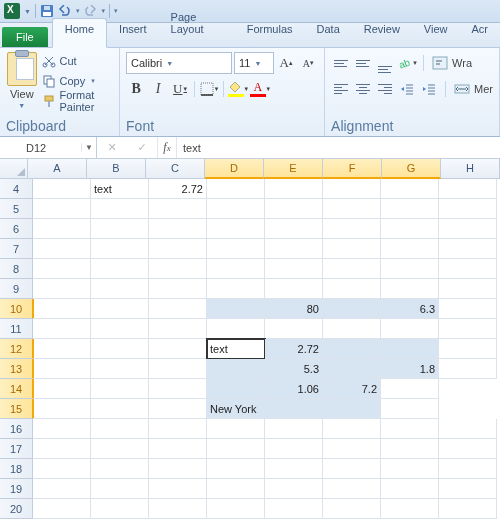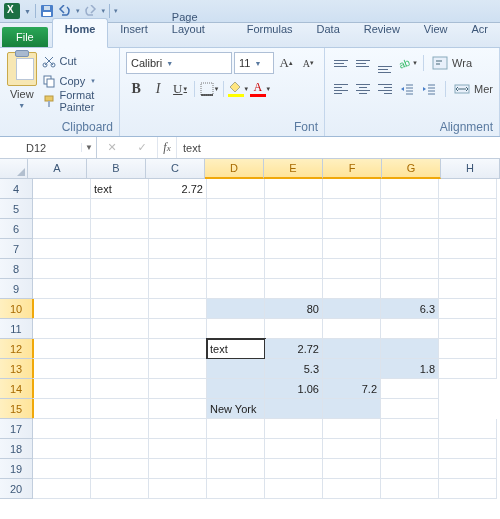--- a/index.html
+++ b/index.html
@@ -7,25 +7,25 @@
 .qat{height:22px;background:linear-gradient(#dbe8f5,#cfe0f2);display:flex;align-items:center;padding-left:4px;gap:4px;border-bottom:1px solid #a8bdd4}
 .qat .excel-logo{width:16px;height:16px;background:#1d7044;border-radius:2px;position:relative}
 .qat .excel-logo::after{content:"X";position:absolute;color:#fff;font-weight:bold;font-size:10px;left:3px;top:1px}
 .qat .sep{width:1px;height:14px;background:#9db8d6}
 .qat svg{display:block}
 .qat .dd{font-size:7px;color:#5a7aa0}
 
 .tabs{height:24px;background:linear-gradient(#e9f1fa,#dce8f5);display:flex;align-items:flex-end;padding-left:2px;border-bottom:1px solid #b6cbe3}
 .tab{padding:4px 12px 12px;color:#3b5577;cursor:pointer}
 .tab.file{background:#1a8f44;background:linear-gradient(#2aa757,#17813c);color:#fff;border-radius:2px 2px 0 0;margin-right:4px;padding:4px 14px}
-.tab.active{background:#f5faff;border:1px solid #b6cbe3;border-bottom:1px solid #f5faff;border-radius:3px 3px 0 0;color:#3b5577;font-weight:bold;margin-bottom:-1px}
+.tab.active{background:#f5faff;border:1px solid #b6cbe3;border-bottom:1px solid #f5faff;border-radius:3px 3px 0 0;color:#3b5577;font-weight:normal;margin-bottom:-1px}
 
 .ribbon{height:88px;background:linear-gradient(#f5faff,#e6eff9);border-bottom:1px solid #9fb9d6;display:flex}
 .group{border-right:1px solid #c4d6eb;display:flex;flex-direction:column;justify-content:space-between;padding:2px 6px 0}
-.group-title{text-align:right;font-size:12px;color:#5a7aa0;padding:1px 0 2px}
+.group-title{text-align:left;font-size:14px;color:#5a7aa0;padding:1px 0 2px}
 .group-body{flex:1;display:flex;align-items:flex-start;gap:4px;padding-top:2px}
 
 .paste-btn{display:flex;flex-direction:column;align-items:center;width:40px;gap:2px}
 .paste-icon{width:28px;height:32px;background:#f7e7b3;border:1px solid #c9a94a;border-radius:2px;position:relative}
 .paste-icon::before{content:"";position:absolute;top:-3px;left:7px;width:12px;height:5px;background:#a8b9cf;border:1px solid #7992b3;border-radius:2px}
 .paste-icon::after{content:"";position:absolute;top:5px;left:8px;width:16px;height:20px;background:#fff;border:1px solid #b9c6d7}
 .mini{display:flex;align-items:center;gap:4px;height:18px;color:#3b5577}
 .mini svg{flex:none}
 
 .font-row{display:flex;align-items:center;gap:2px;height:22px}
@@ -432,20 +432,31 @@
       <div class="rh sel">15</div>
       <div class="cell wcA"></div>
       <div class="cell wcB"></div>
       <div class="cell wcC"></div>
       <div class="cell wcD hl">New York</div>
       <div class="cell wcE hl"></div>
       <div class="cell wcG hl"></div>
       <div class="cell wcH"></div>
     </div>
     <div class="row">
+      <div class="rh">16</div>
+      <div class="cell wcA"></div>
+      <div class="cell wcB"></div>
+      <div class="cell wcC"></div>
+      <div class="cell wcD"></div>
+      <div class="cell wcE"></div>
+      <div class="cell wcF"></div>
+      <div class="cell wcG"></div>
+      <div class="cell wcH"></div>
+    </div>
+    <div class="row">
       <div class="rh">17</div>
       <div class="cell wcA"></div>
       <div class="cell wcB"></div>
       <div class="cell wcC"></div>
       <div class="cell wcD"></div>
       <div class="cell wcE"></div>
       <div class="cell wcF"></div>
       <div class="cell wcG"></div>
       <div class="cell wcH"></div>
     </div>

